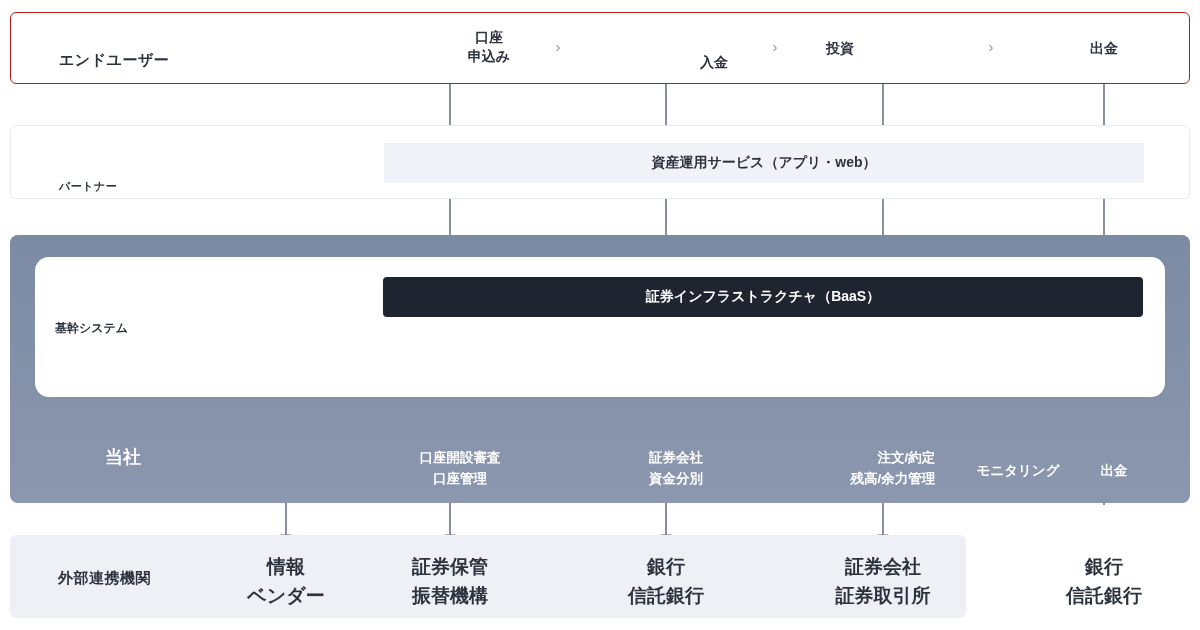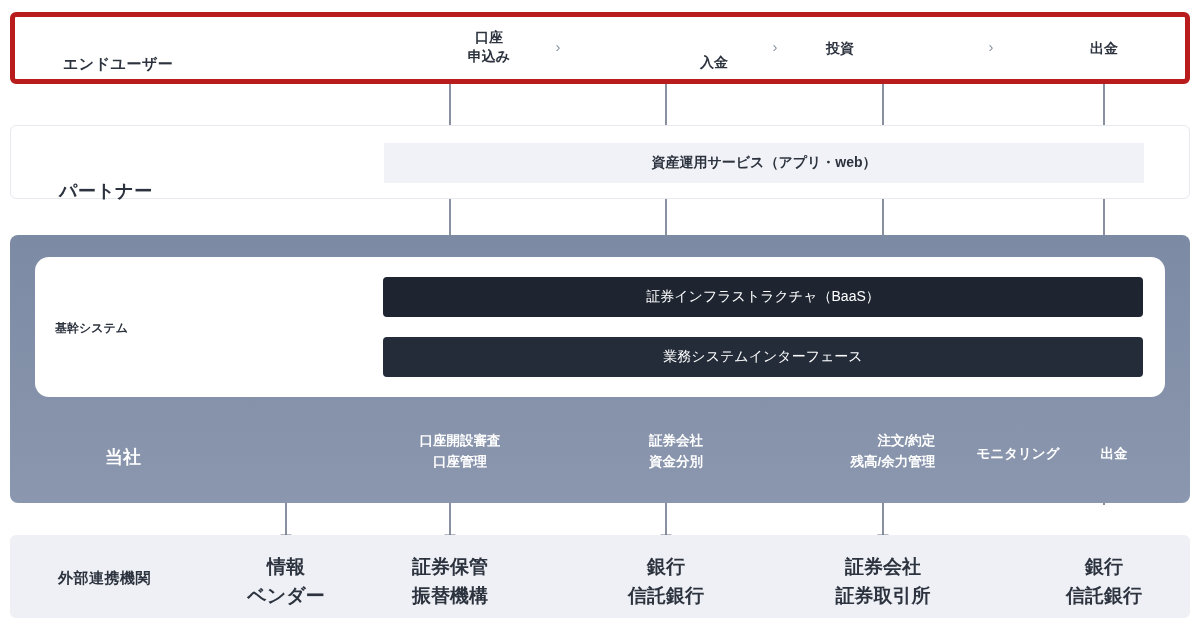--- a/index.html
+++ b/index.html
@@ -27,21 +27,21 @@
     font-weight: bold;
     color: #2c333e;
     letter-spacing: 0.5px;
     white-space: nowrap;
   }
 
   
   #row-enduser {
     left: 10px; top: 12px; width: 1180px; height: 72px;
     background: #ffffff;
-    border: 5px solid #b91c1c;
+    border: 1px solid #b91c1c;
   }
   #row-enduser .band-label { left: 48px; top: 38px; font-size: 15px; }
 
   .eu-step {
     position: absolute;
     text-align: center;
     font-size: 14px;
     font-weight: bold;
     color: #2c333e;
     line-height: 1.35;
@@ -55,21 +55,21 @@
     transform: translateX(-50%);
     font-weight: normal;
   }
 
   
   #row-partner {
     left: 10px; top: 125px; width: 1180px; height: 74px;
     background: #ffffff;
     border: 1px solid #e7e9ee;
   }
-  #row-partner .band-label { left: 48px; top: 53px; font-size: 18px; }
+  #row-partner .band-label { left: 48px; top: 53px; font-size: 11px; }
   #partner-bar {
     position: absolute;
     left: 373px; top: 17px;
     width: 760px; height: 40px;
     background: #f1f2f7;
     border-radius: 0;
     display: flex; align-items: center; justify-content: center;
     font-size: 14px; font-weight: bold; color: #2c333e;
     white-space: nowrap;
   }
@@ -92,44 +92,45 @@
     left: 45px; top: 85px;
     font-size: 12px; font-weight: bold; color: #2c333e;
     white-space: nowrap;
   }
   .dark-bar {
     position: absolute;
     height: 40px;
     background: #1e2531;
     border-radius: 4px;
     display: flex; align-items: center; justify-content: center;
-    color: #ffffff; font-size: 14px; font-weight: normal;
+    color: #ffffff; font-size: 14px; font-weight: bold;
     white-space: nowrap;
   }
   #bar-baas { left: 373px; top: 42px; width: 760px; }
   #bar-iface { left: 373px; top: 102px; width: 760px; background:#242c3a; }
 
   #company-label {
     position: absolute;
     left: 95px; top: 210px;
     font-size: 18px; font-weight: bold; color: #ffffff;
     white-space: nowrap;
   }
   .core-item {
     position: absolute;
     text-align: center;
     font-size: 13.5px; font-weight: bold; color: #ffffff;
     line-height: 1.55;
     white-space: nowrap;
     transform: translateX(-50%);
+    margin-top: 17px;
   }
 
   
   #row-external {
-    left: 10px; top: 535px; width: 1180px; height: 83px;
+    left: 10px; top: 535px; width: 956px; height: 83px;
     background: #eef0f5;
     border-radius: 6px;
   }
   #row-external .band-label { left: 48px; top: 34px; font-size: 15px; }
   .ext-item {
     position: absolute;
     text-align: center;
     font-size: 19px; font-weight: bold; color: #2c333e;
     line-height: 1.55;
     white-space: nowrap;
@@ -202,21 +203,20 @@
 
   <div class="band" id="row-partner">
     <div class="band-label">パートナー</div>
     <div id="partner-bar">資産運用サービス（アプリ・web）</div>
   </div>
 
   <div id="row-core">
     <div id="core-white"></div>
     <div id="core-label">基幹システム</div>
     <div class="dark-bar" id="bar-baas">証券インフラストラクチャ（BaaS）</div>
-    <div class="dark-bar" id="bar-iface">業務システムインターフェース</div>
     <div id="company-label">当社</div>
 
     <div class="core-item" style="left:450px; top:196px;">
       <div>口座開設審査</div>
       <div>口座管理</div>
     </div>
     <div class="core-item" style="left:666px; top:196px;">
       <div>証券会社</div>
       <div>資金分別</div>
     </div>

